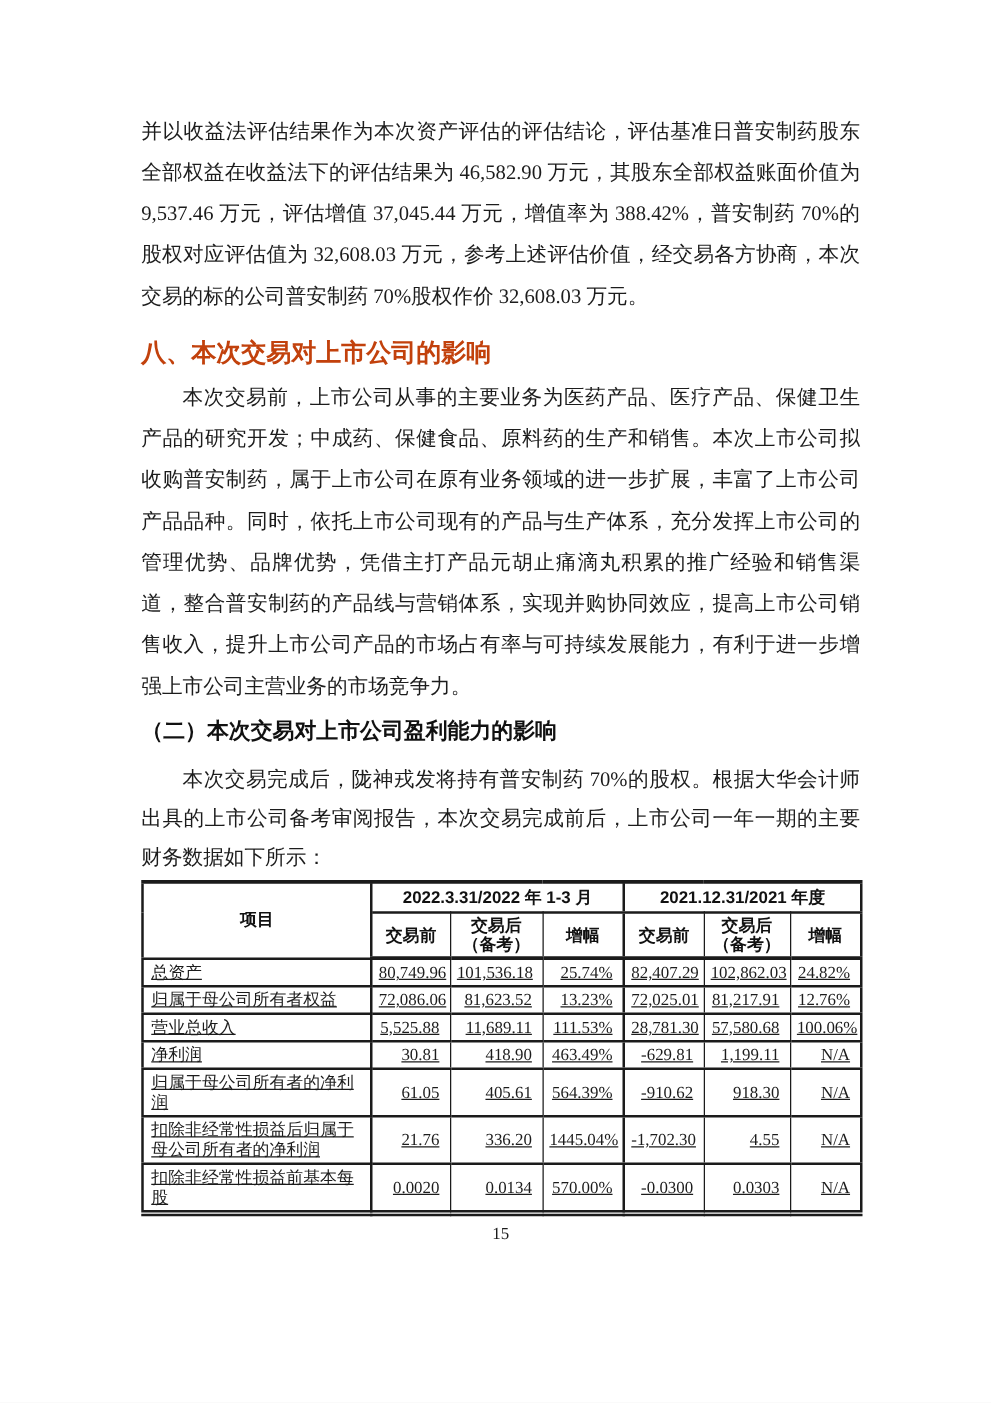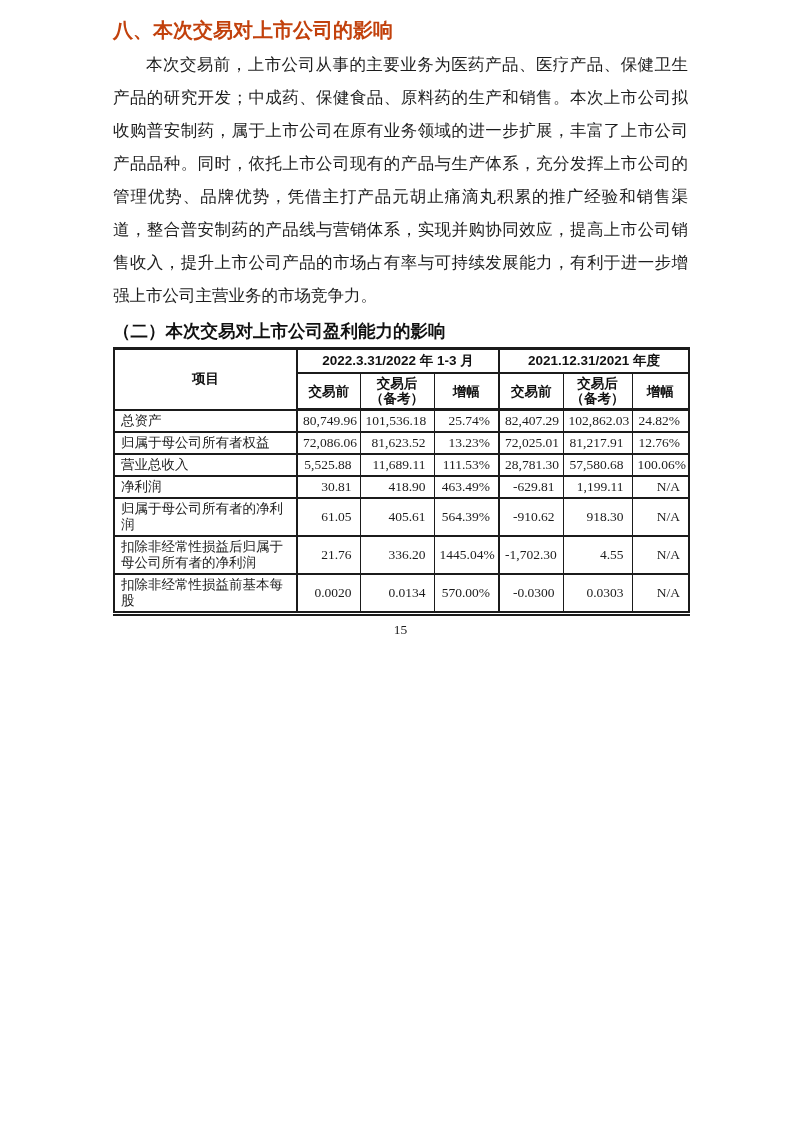--- a/index.html
+++ b/index.html
@@ -95,46 +95,48 @@
     font-family: "Liberation Serif", "DejaVu Serif", serif;
     font-weight: normal;
     padding-left: 6px;
     line-height: 16px;
   }
   .fin-table .num-cell {
     text-align: right;
     padding-right: 8px;
     font-family: "Liberation Serif", "DejaVu Serif", serif;
   }
-  .fin-table tbody tr { height: 22px; }
+  .fin-table tbody tr { height: 22px; text-decoration: underline; }
   .fin-table tbody tr.tall-row { height: 33px; }
   .fin-table .b-group { border-left-width: 2px; }
   .fin-table .item-header { border-right-width: 2px; }
   .page-number {
     margin-top: 6px;
     text-align: center;
     font-size: 13.5px;
     line-height: 16px;
     color: #1c1c1c;
   }
 </style>
 </head>
 <body>
 
 <div class="page">
   <div class="content">
 
+    <p class="body-text p-intro">并以收益法评估结果作为本次资产评估的评估结论，评估基准日普安制药股东全部权益在收益法下的评估结果为 46,582.90 万元，其股东全部权益账面价值为 9,537.46 万元，评估增值 37,045.44 万元，增值率为 388.42%，普安制药 70%的股权对应评估值为 32,608.03 万元，参考上述评估价值，经交易各方协商，本次交易的标的公司普安制药 70%股权作价 32,608.03 万元。</p>
 
     <h1 class="h-section">八、本次交易对上市公司的影响</h1>
 
 
     <p class="body-text indent p-sub1">本次交易前，上市公司从事的主要业务为医药产品、医疗产品、保健卫生产品的研究开发；中成药、保健食品、原料药的生产和销售。本次上市公司拟收购普安制药，属于上市公司在原有业务领域的进一步扩展，丰富了上市公司产品品种。同时，依托上市公司现有的产品与生产体系，充分发挥上市公司的管理优势、品牌优势，凭借主打产品元胡止痛滴丸积累的推广经验和销售渠道，整合普安制药的产品线与营销体系，实现并购协同效应，提高上市公司销售收入，提升上市公司产品的市场占有率与可持续发展能力，有利于进一步增强上市公司主营业务的市场竞争力。</p>
 
     <h2 class="h-subsection h-sub2">（二）本次交易对上市公司盈利能力的影响</h2>
 
+    <p class="body-text indent p-sub2">本次交易完成后，陇神戎发将持有普安制药 70%的股权。根据大华会计师出具的上市公司备考审阅报告，本次交易完成前后，上市公司一年一期的主要财务数据如下所示：</p>
 
 
     <table class="fin-table">
       <colgroup>
         <col style="width:183px">
         <col style="width:63px">
         <col style="width:74px">
         <col style="width:65px">
         <col style="width:64px">
         <col style="width:69px">

